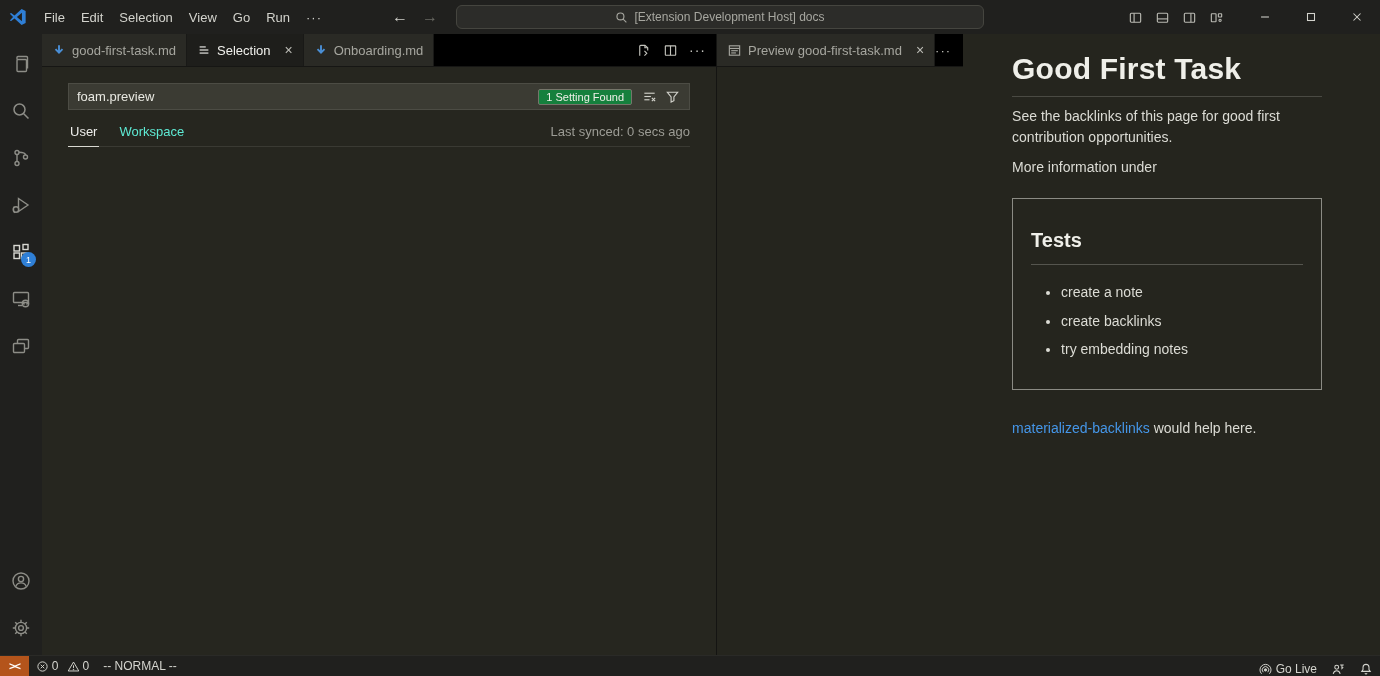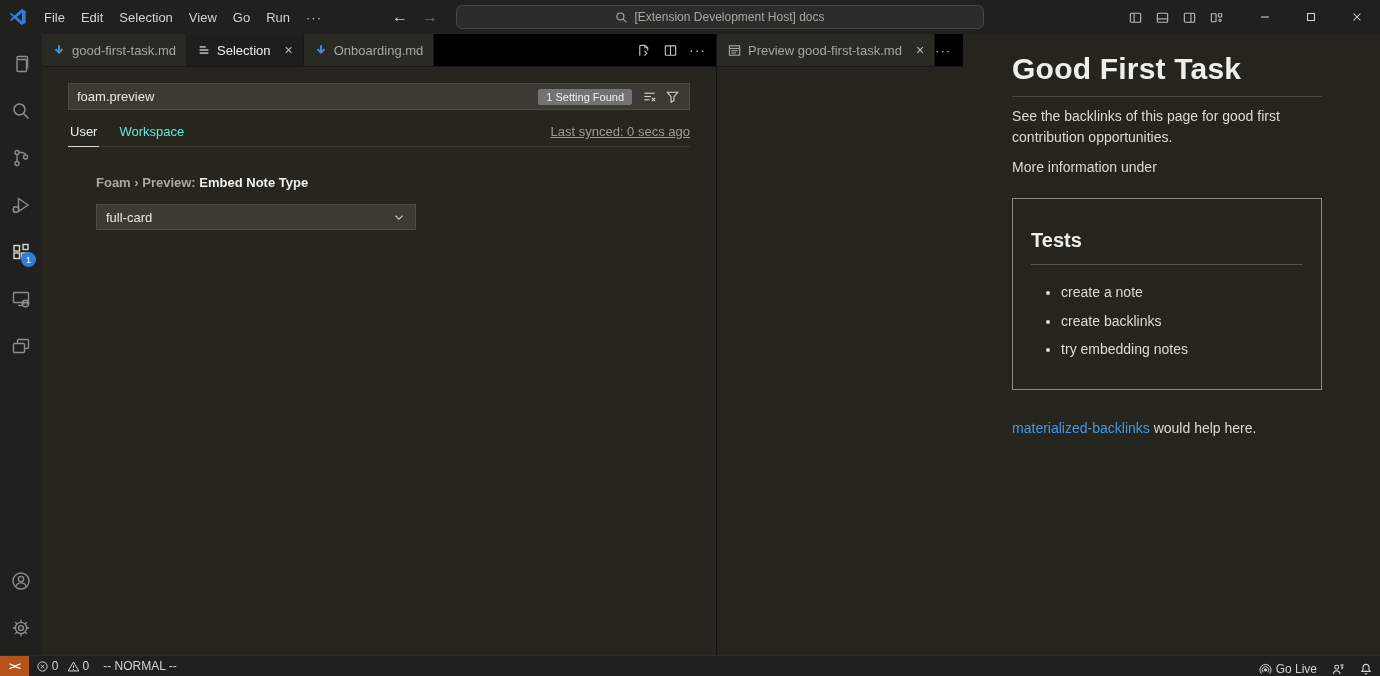--- a/index.html
+++ b/index.html
@@ -51,27 +51,27 @@
   .tab.active-settings { background:#1e1e1b; color:#f0f0ec; }
   .tab-actions { margin-left:auto; display:flex; align-items:center; gap:6px; padding-right:8px; color:#c3c3bc; }
   .tab-actions .ic { padding:3px; }
   .tab-actions .dots { font-size:14px; letter-spacing:1px; padding:0 2px; }
   .tabrow-more { margin-left:auto; display:flex; align-items:center; padding-right:12px; color:#c3c3bc; letter-spacing:1px; }
 
   
   .settings-body { padding:16px 26px 0; }
   .settings-search { height:27px; background:#3b3b33; border:1px solid #4c4c44; display:flex; align-items:center; padding:0 5px 0 8px; }
   .settings-search .value { flex:1; color:#e9e9e2; font-size:13px; }
-  .result-badge { background:#737373; border:1px solid #75756a; border-radius:2px; color:#efefe8;
+  .result-badge { background:#15803d; border:1px solid #75756a; border-radius:2px; color:#efefe8;
     font-size:11px; padding:1px 7px; margin-right:6px; white-space:nowrap; }
   .search-ic { color:#d2d2cb; padding:2px 4px; }
   .scope-row { display:flex; align-items:flex-end; margin-top:14px; border-bottom:1px solid #3a3a33; padding:0; font-size:13px; }
   .scope-tab { padding:0 2px 7px; margin-right:18px; color:#5eead4; }
   .scope-tab.active { color:#ededе8; color:#ededе8; color:#ededEA; color:#ededea; border-bottom:1px solid #d8d8d1; margin-bottom:-1px; }
-  .last-synced { margin-left:auto; color:#9c9c95; padding-bottom:7px; font-size:13px;text-decoration:underline; }
+  .last-synced { margin-left:auto; color:#9c9c95; padding-bottom:7px; font-size:13px; }
   .setting-item { margin:28px 0 0 28px; }
   .setting-title { font-size:13px; }
   .setting-title .cat { color:#aeaea6; font-weight:700; color:#a9a9a1; }
   .setting-title .name { color:#f1f1ec; font-weight:700; }
   .setting-select { margin-top:14px; width:320px; height:26px; background:#3b3b33; border:1px solid #4d4d45;
     display:flex; align-items:center; padding:0 9px; color:#e9e9e2; font-size:13px; }
   .setting-select .chev { margin-left:auto; color:#c9c9c2; }
 
   
   .preview-body { padding:18px 58px 0 49px; color:#dcdcd5; font-size:14px; overflow:hidden; }
@@ -313,33 +313,20 @@
               </svg>
           </span>
         </div>
 
         <div class="scope-row">
           <span class="scope-tab active">User</span>
           <span class="scope-tab">Workspace</span>
           <span class="last-synced">Last synced: 0 secs ago</span>
         </div>
 
-        <div class="setting-item">
-          <div class="setting-title">
-            <span class="cat">Foam › Preview: </span><span class="name">Embed Note Type</span>
-          </div>
-          <div class="setting-select">
-            <span>full-card</span>
-            <span class="chev">
-              <svg width="14" height="14" viewBox="0 0 16 16" fill="none" stroke="currentColor" stroke-width="1.4">
-                  <path d="M4 6.5l4 4 4-4"></path>
-                </svg>
-            </span>
-          </div>
-        </div>
       </div>
     </div>
 
     <div class="group-right">
       <div class="tabrow">
         <div class="tab">
           <span>
             <svg width="15" height="15" viewBox="0 0 16 16" fill="none" stroke="currentColor" stroke-width="1.2">
                 <rect x="2.5" y="3" width="11" height="10"></rect>
                 <line x1="2.5" y1="5.8" x2="13.5" y2="5.8"></line>

